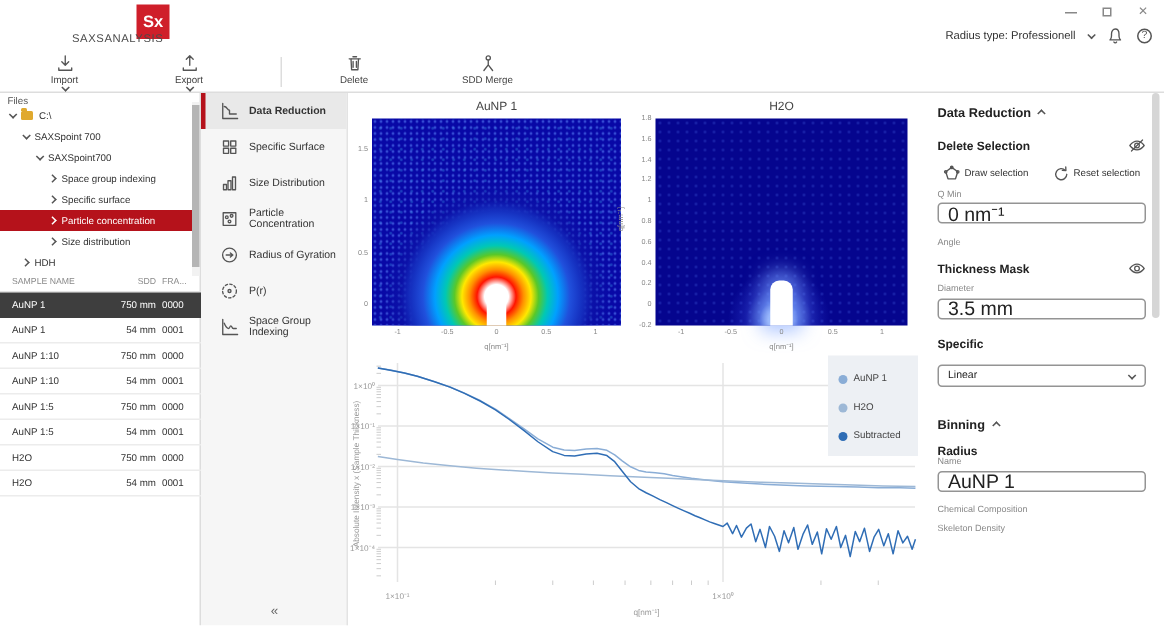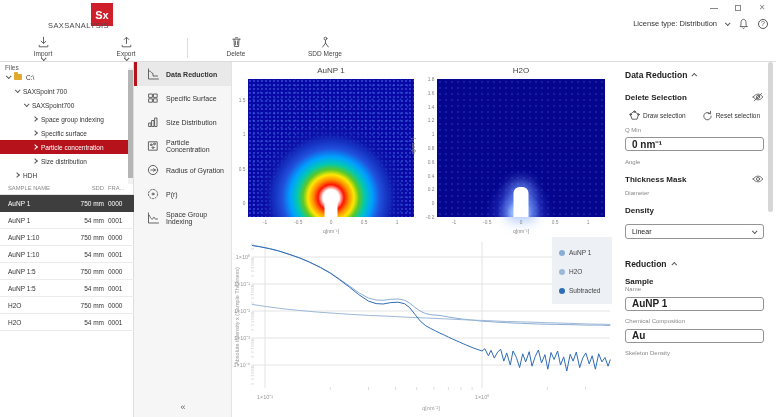--- a/index.html
+++ b/index.html
@@ -121,22 +121,22 @@
   #right-panel { position:absolute; left:615px; top:62px; width:161px; height:355px; background:#fff;
                  padding:8px 12px 0 10px; overflow:hidden; }
   .section-head { display:flex; align-items:center; gap:6px; font-size:8.5px; font-weight:bold;
                   color:#222; }
   .subhead { display:flex; align-items:center; justify-content:space-between; font-size:8px;
              font-weight:bold; color:#222; }
   .btn-row { display:flex; gap:16px; margin:7px 0 6px 4px; }
   .flatbtn { display:flex; align-items:center; gap:3px; font-size:6.5px; color:#333; cursor:default; }
   .fieldlabel { font-size:6px; color:#888; margin-bottom:1px; transform-origin:left; }
   input.field { width:100%; height:14px; border:1px solid #949494; border-radius:3px;
-                font-family:"Liberation Sans",sans-serif; font-size:10px; color:#222;
-                padding-left:6px; background:#fff;font-weight:bold; }
+                font-family:"Liberation Sans",sans-serif; font-size:13px; color:#222;
+                padding-left:6px; background:#fff; }
   .two-col { display:flex; gap:9px; }
   .two-col > div { flex:1; }
   .selectbox { width:100%; height:15px; border:1px solid #949494; border-radius:3px;
                display:flex; align-items:center; justify-content:space-between;
                padding:0 7px 0 6px; font-size:7px; color:#222; }
   #rp-scroll { position:absolute; right:3px; top:0; width:5px; height:150px; background:#d6d6d6;
                border-radius:3px; }
 </style>
 </head>
 <body>
@@ -145,21 +145,21 @@
 
   <div id="titlebar">
     <div id="logo">Sx</div>
     <div id="win-controls">
       <span class="wc wc-min"></span>
       <span class="wc wc-max"></span>
       <span class="wc wc-close">✕</span>
     </div>
     <div id="app-title">SAXSANALYSIS</div>
     <div id="license-row">
-      <span class="lic">License type: Distribution</span>
+      <span class="lic">Radius type: Professionell</span>
       <span class="chev down"></span>
       <svg class="icon" width="13" height="13" viewBox="0 0 13 13">
         <path d="M10 9.6H3c.8-.8 1-1.4 1-2.6V5.6C4 3.6 5.1 2.3 6.5 2.3S9 3.6 9 5.6v1.4c0 1.2.2 1.8 1 2.6zM5.6 11a1 1 0 0 0 1.8 0"></path>
       </svg>
       <span id="help-icon">?</span>
     </div>
   </div>
 
   <div id="toolbar">
     <div class="tool" style="left:22px;width:42px;">
@@ -539,44 +539,44 @@
 
     <div class="subhead" style="margin-top:8px;">
       <span>Thickness Mask</span>
       <svg class="icon" width="12" height="12" viewBox="0 0 13 12">
         <path d="M1.3 6c3.2-4.2 7.2-4.2 10.4 0-3.2 4.2-7.2 4.2-10.4 0z"></path>
           <circle cx="6.5" cy="6" r="1.7" fill="#333"></circle>
         </svg>
     </div>
 
     <div class="fieldlabel" style="margin-top:5px;">Diameter</div>
+    <input class="field" readonly="" value="3.5 mm" style="">
 
     <div class="subhead" style="margin-top:10px;">
-      <span>Density</span>
+      <span>Specific</span>
     </div>
 
     <div class="selectbox" style="margin-top:9px;">
       <span>Linear</span>
       <span class="chev down"></span>
     </div>
 
     <div class="section-head" style="margin-top:20px;">
-      <span>Reduction</span>
+      <span>Binning</span>
       <span class="chev up"></span>
     </div>
 
     <div class="subhead" style="margin-top:8px;">
-      <span>Sample</span>
+      <span>Radius</span>
     </div>
 
     <div class="fieldlabel">Name</div>
     <input class="field" readonly="" value="AuNP 1" style="">
 
     <div class="fieldlabel" style="margin-top:7px;">Chemical Composition</div>
-    <input class="field" readonly="" value="Au" style="">
 
     <div class="fieldlabel" style="margin-top:7px;">Skeleton Density</div>
     
 
     
     
 
     <div id="rp-scroll"></div>
   </div>
 </div>

